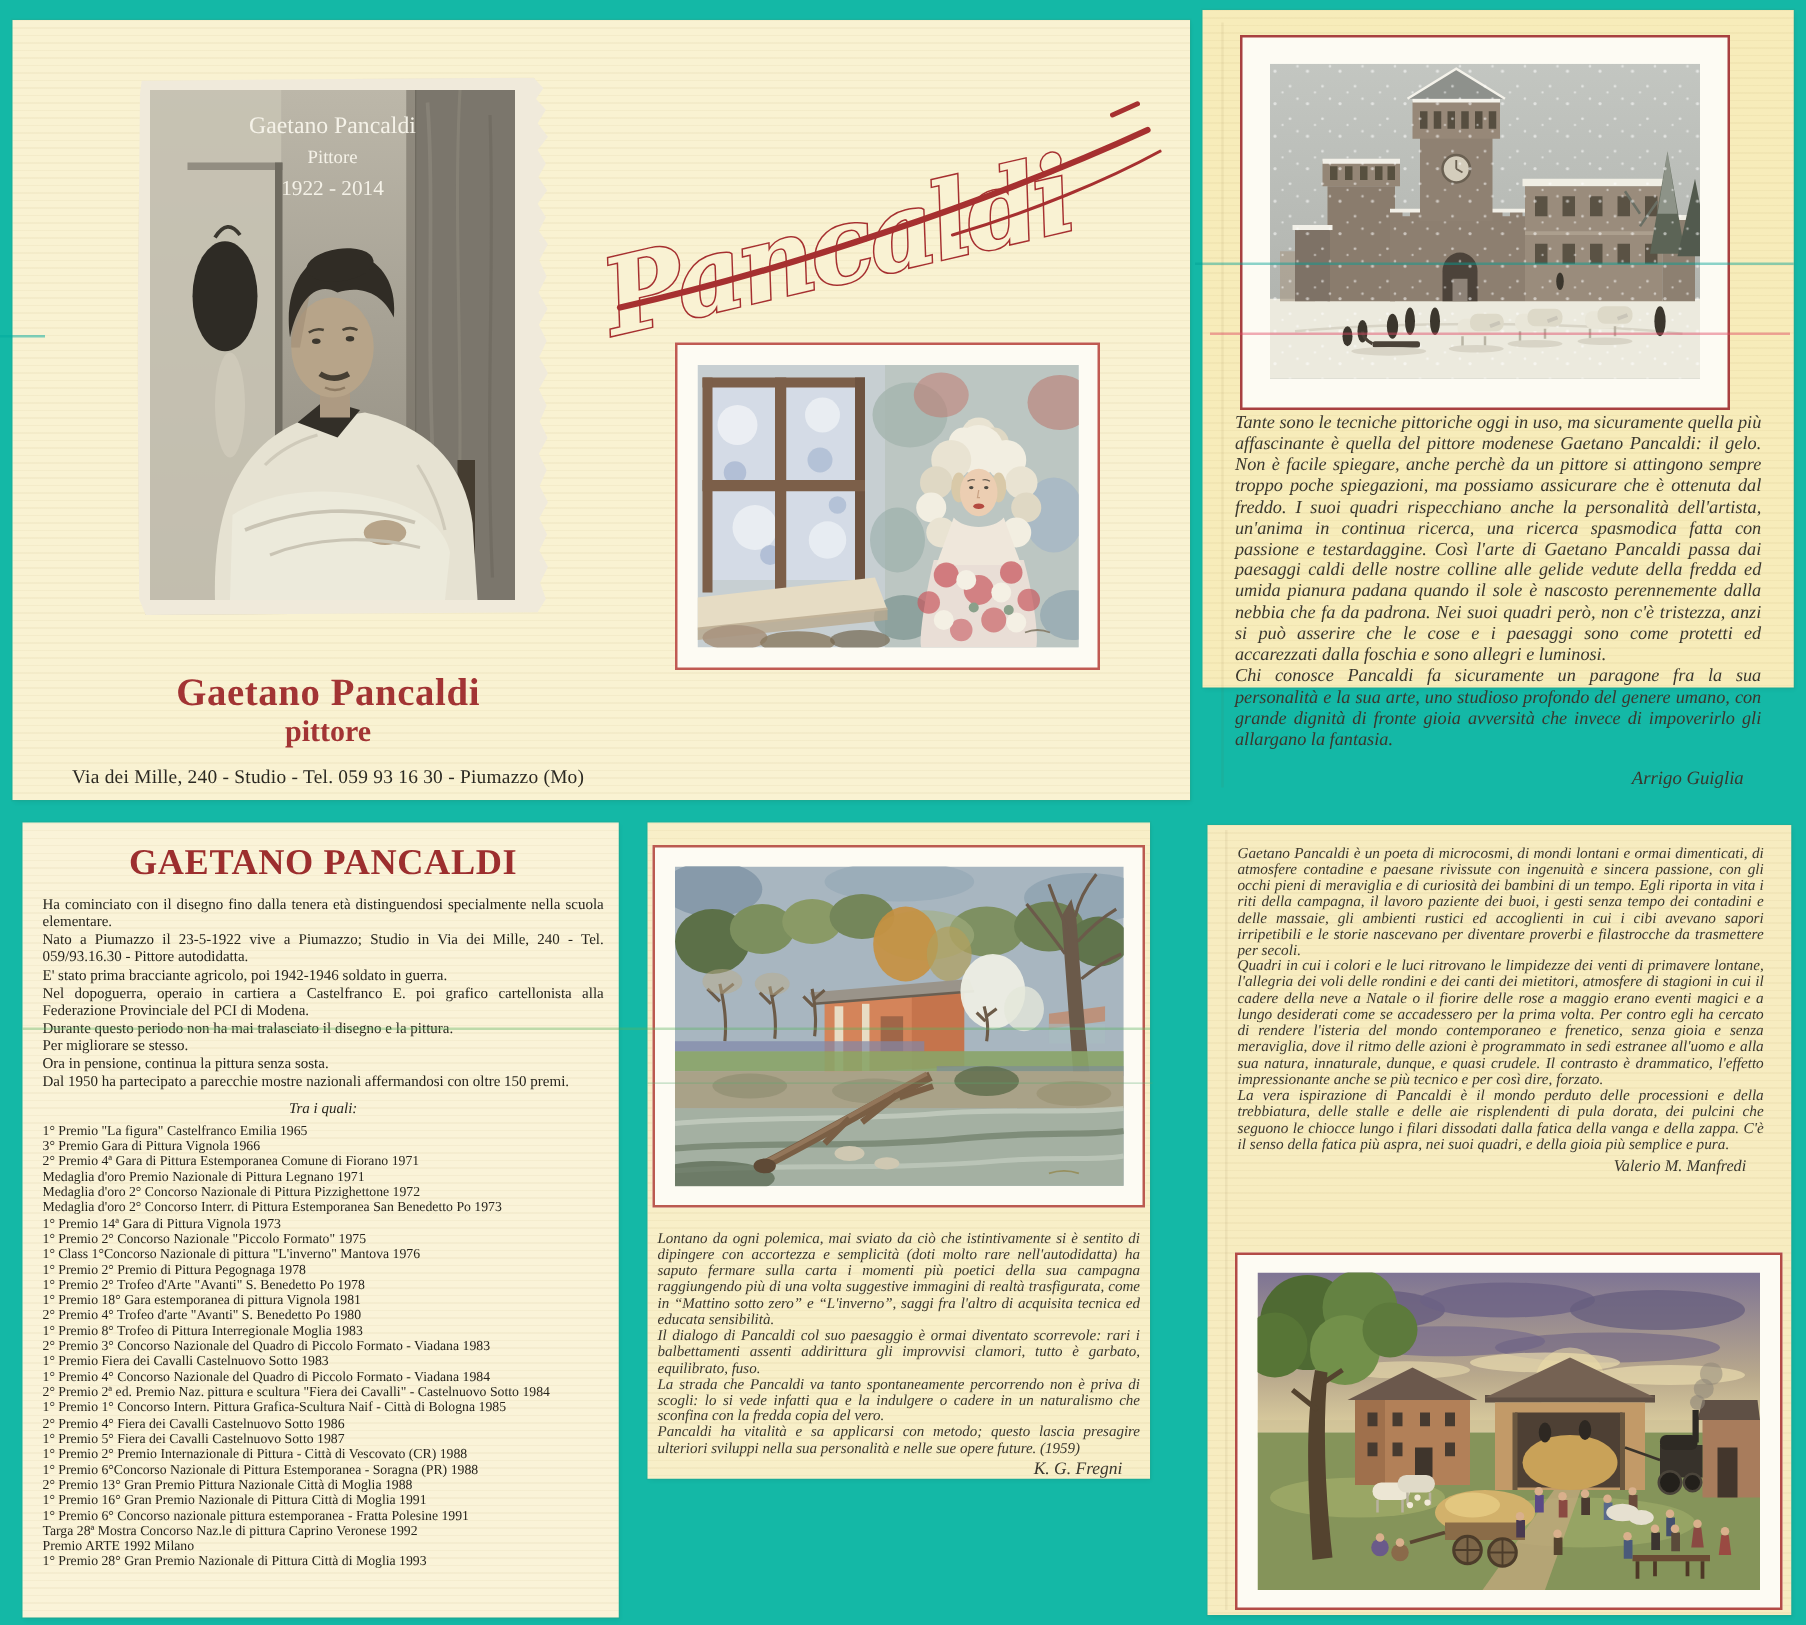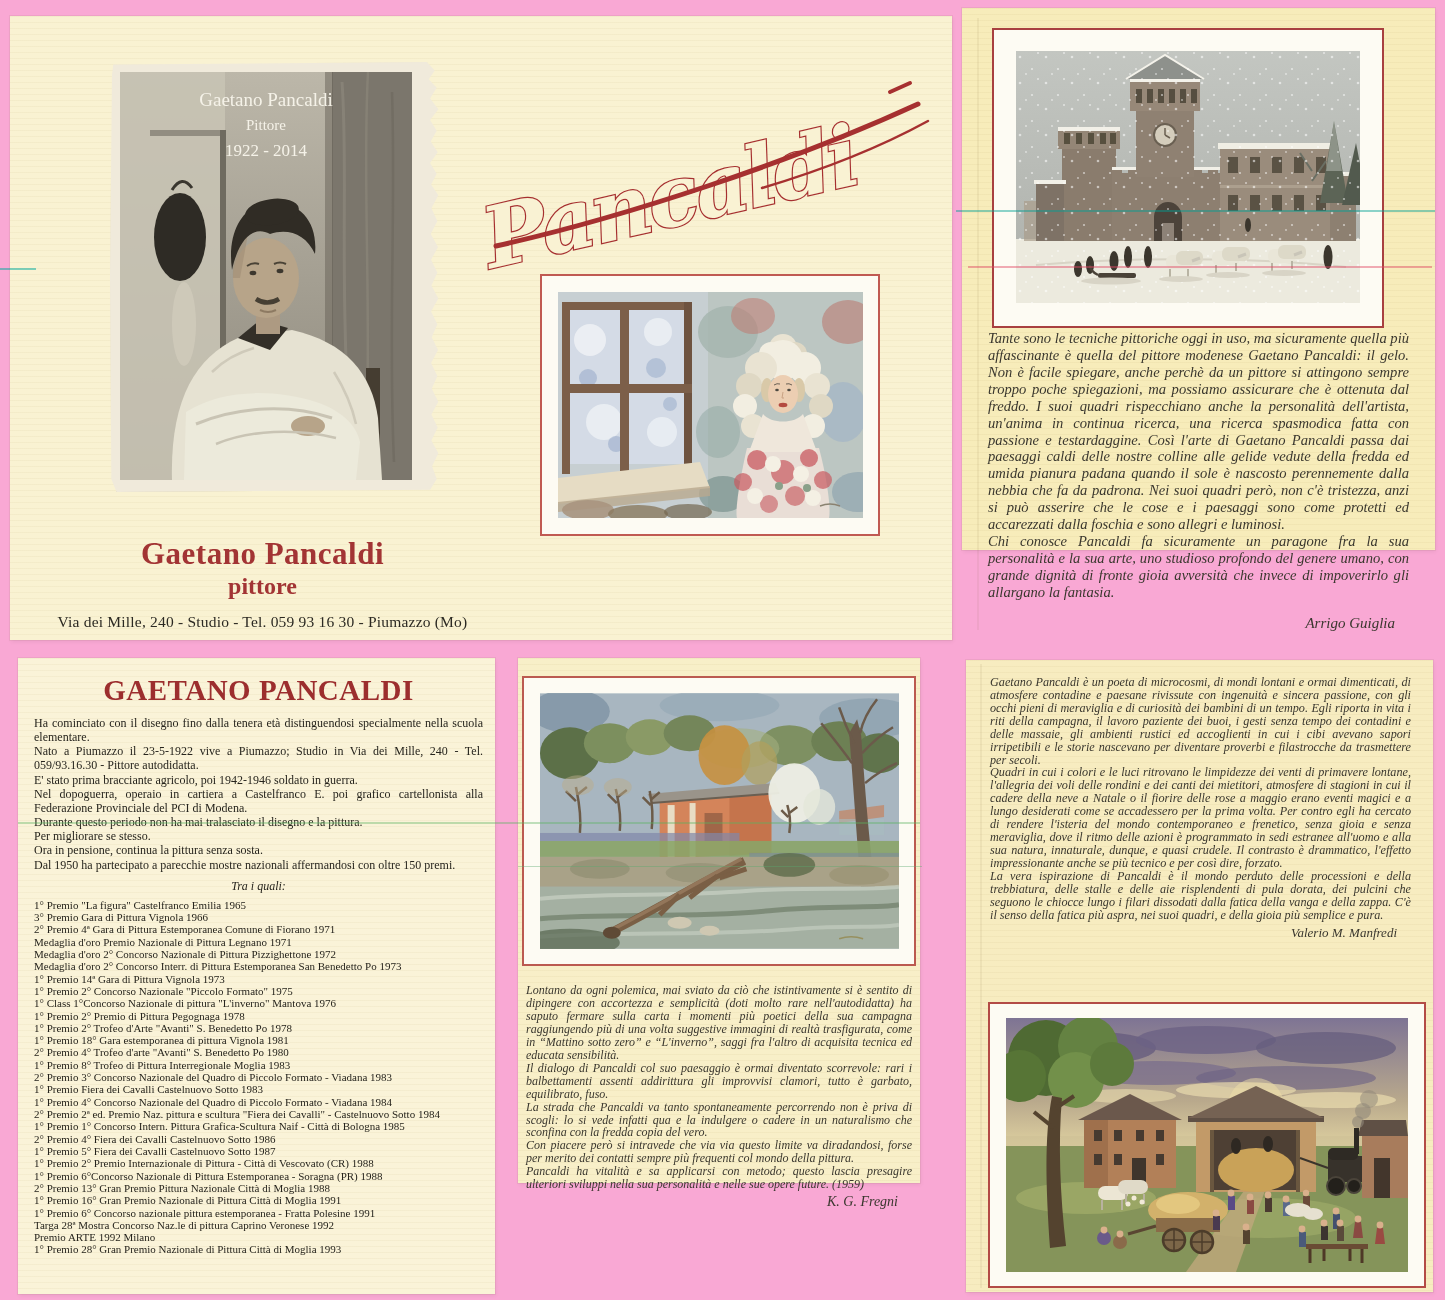--- a/index.html
+++ b/index.html
@@ -1,16 +1,16 @@
 <!DOCTYPE html>
 <html><head>
 <meta charset="utf-8">
 <style>
   html,body{margin:0;padding:0;background:#f4f4f1;}
-  #page{position:relative;width:1445px;height:1300px;background:#f9a8d4;overflow:hidden;
+  #page{position:relative;width:1445px;height:1300px;background:#14b8a6;overflow:hidden;
         font-family:"Liberation Serif","DejaVu Serif",serif;}
   .panel{position:absolute;
         background-image:repeating-linear-gradient(180deg, rgba(150,120,50,0.055) 0px, rgba(150,120,50,0.055) 1px, transparent 1px, transparent 6px);
         box-shadow:0 0 0 1px rgba(120,100,50,0.08), 1px 2px 4px rgba(0,0,0,0.06);}
   #panel-tl{left:10px;top:16px;width:942px;height:624px;background-color:#f9f2d2;}
   #panel-tr{left:962px;top:8px;width:473px;height:542px;background-color:#f7ecba;}
   #panel-bl{left:18px;top:658px;width:477px;height:636px;background-color:#faf3d8;}
   #panel-bm{left:518px;top:658px;width:402px;height:525px;background-color:#f8efc8;}
   #panel-br{left:966px;top:660px;width:467px;height:632px;background-color:#f7ecc0;}
 
@@ -450,21 +450,20 @@
         <ellipse cx="72" cy="240" rx="9" ry="6" fill="#5f4a36"></ellipse>
         <path d="M300,246 q12,-4 24,0" stroke="#97905f" stroke-width="1.5" fill="none"></path>
       </svg>
     </div>
 
     <div class="essay" id="essay-fregni">
       <div>
           <p>Lontano da ogni polemica, mai sviato da ciò che istintivamente si è sentito di dipingere con accortezza e semplicità (doti molto rare nell'autodidatta) ha saputo fermare sulla carta i momenti più poetici della sua campagna raggiungendo più di una volta suggestive immagini di realtà trasfigurata, come in “Mattino sotto zero” e “L'inverno”, saggi fra l'altro di acquisita tecnica ed educata sensibilità.</p>
           <p>Il dialogo di Pancaldi col suo paesaggio è ormai diventato scorrevole: rari i balbettamenti assenti addirittura gli improvvisi clamori, tutto è garbato, equilibrato, fuso.</p>
           <p>La strada che Pancaldi va tanto spontaneamente percorrendo non è priva di scogli: lo si vede infatti qua e la indulgere o cadere in un naturalismo che sconfina con la fredda copia del vero.</p>
-          <p>Con piacere però si intravede che via via questo limite va diradandosi, forse per merito dei contatti sempre più frequenti col mondo della pittura.</p>
           <p>Pancaldi ha vitalità e sa applicarsi con metodo; questo lascia presagire ulteriori sviluppi nella sua personalità e nelle sue opere future. (1959)</p>
         </div>
       <div class="sig">K. G. Fregni</div>
     </div>
   </section>
 
   <section class="panel" id="panel-br">
     <div class="crease" style="left:14px;top:4px;height:624px;"></div>
 
     <div class="essay" id="essay-manfredi">

